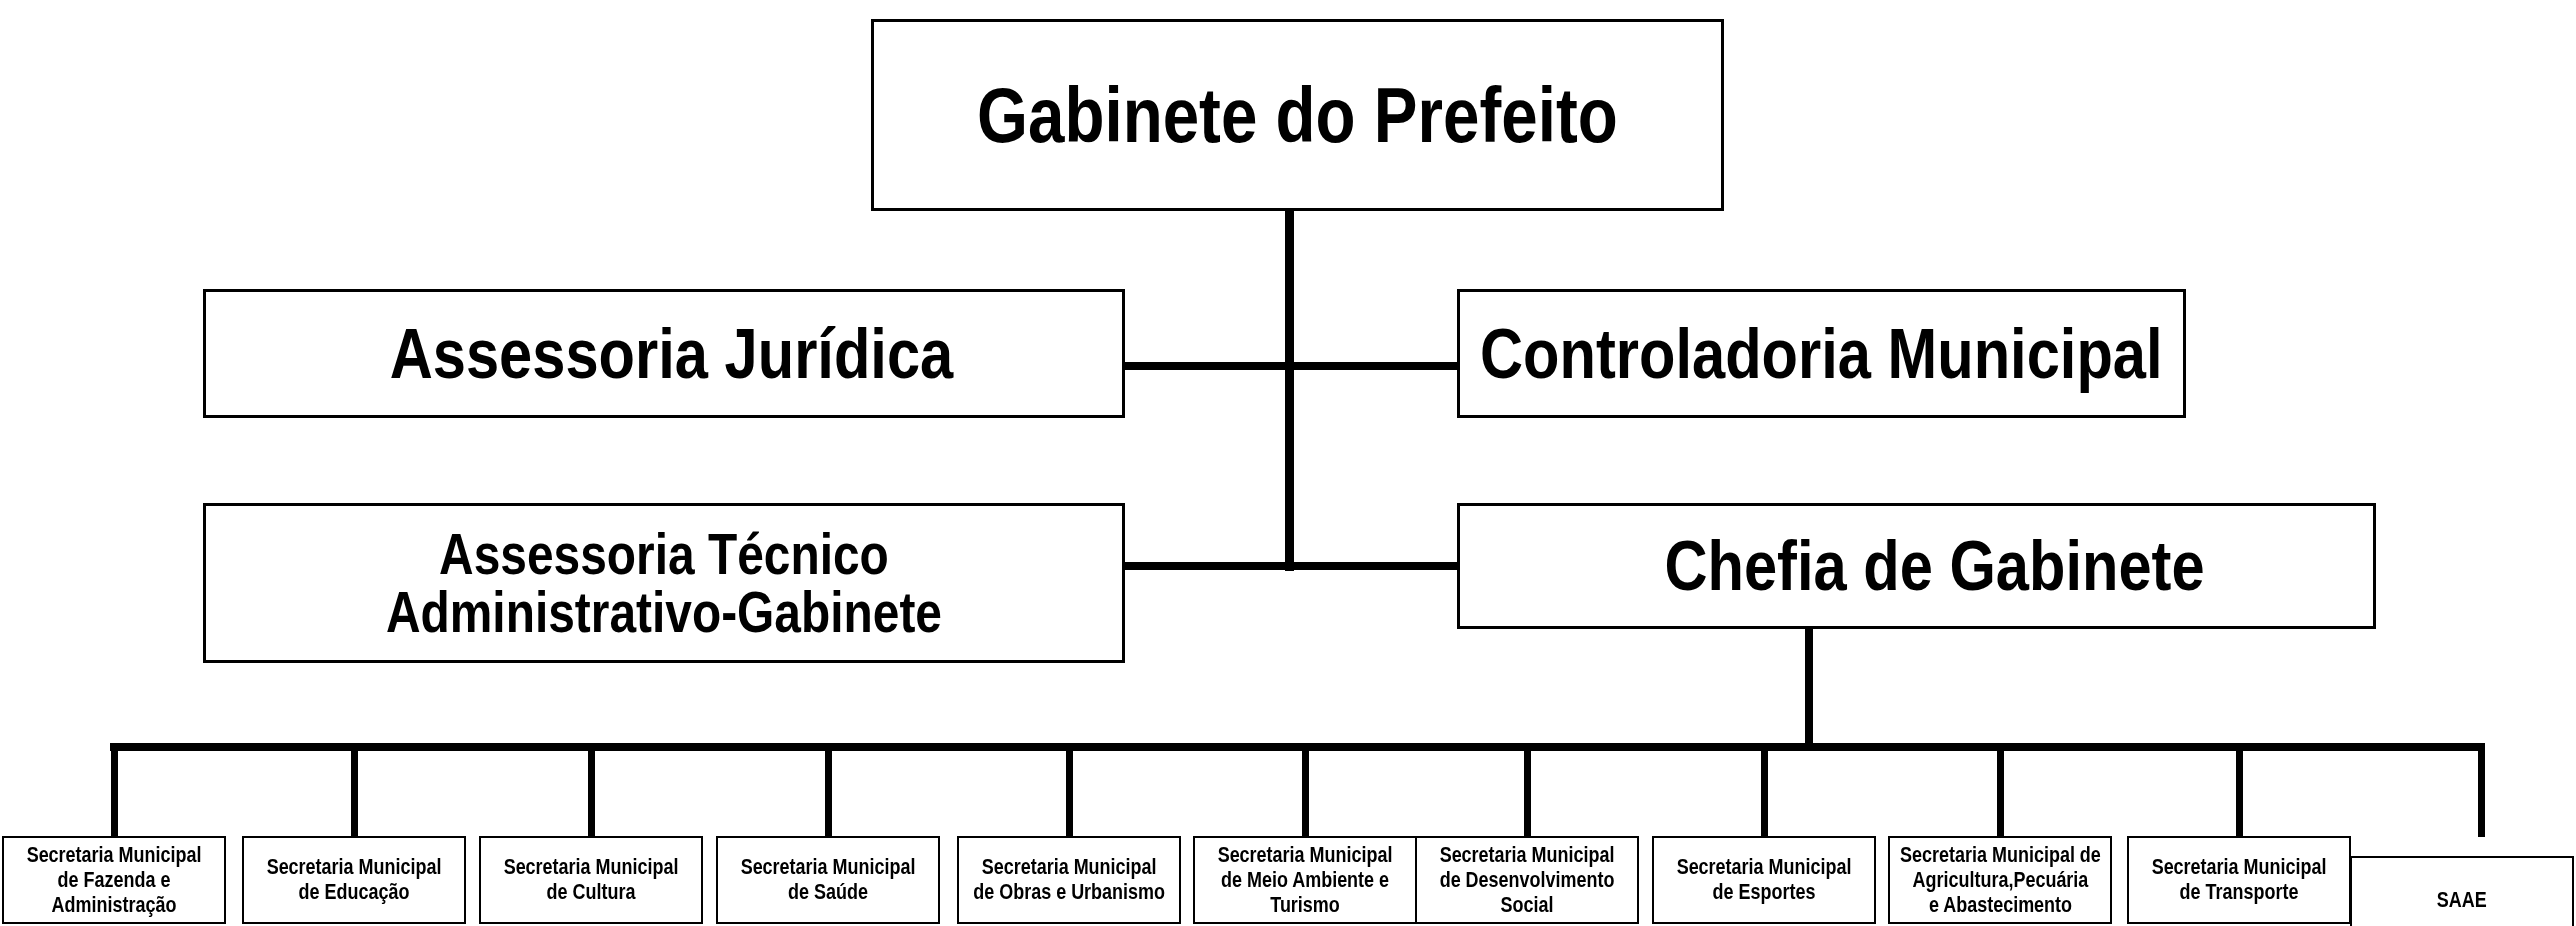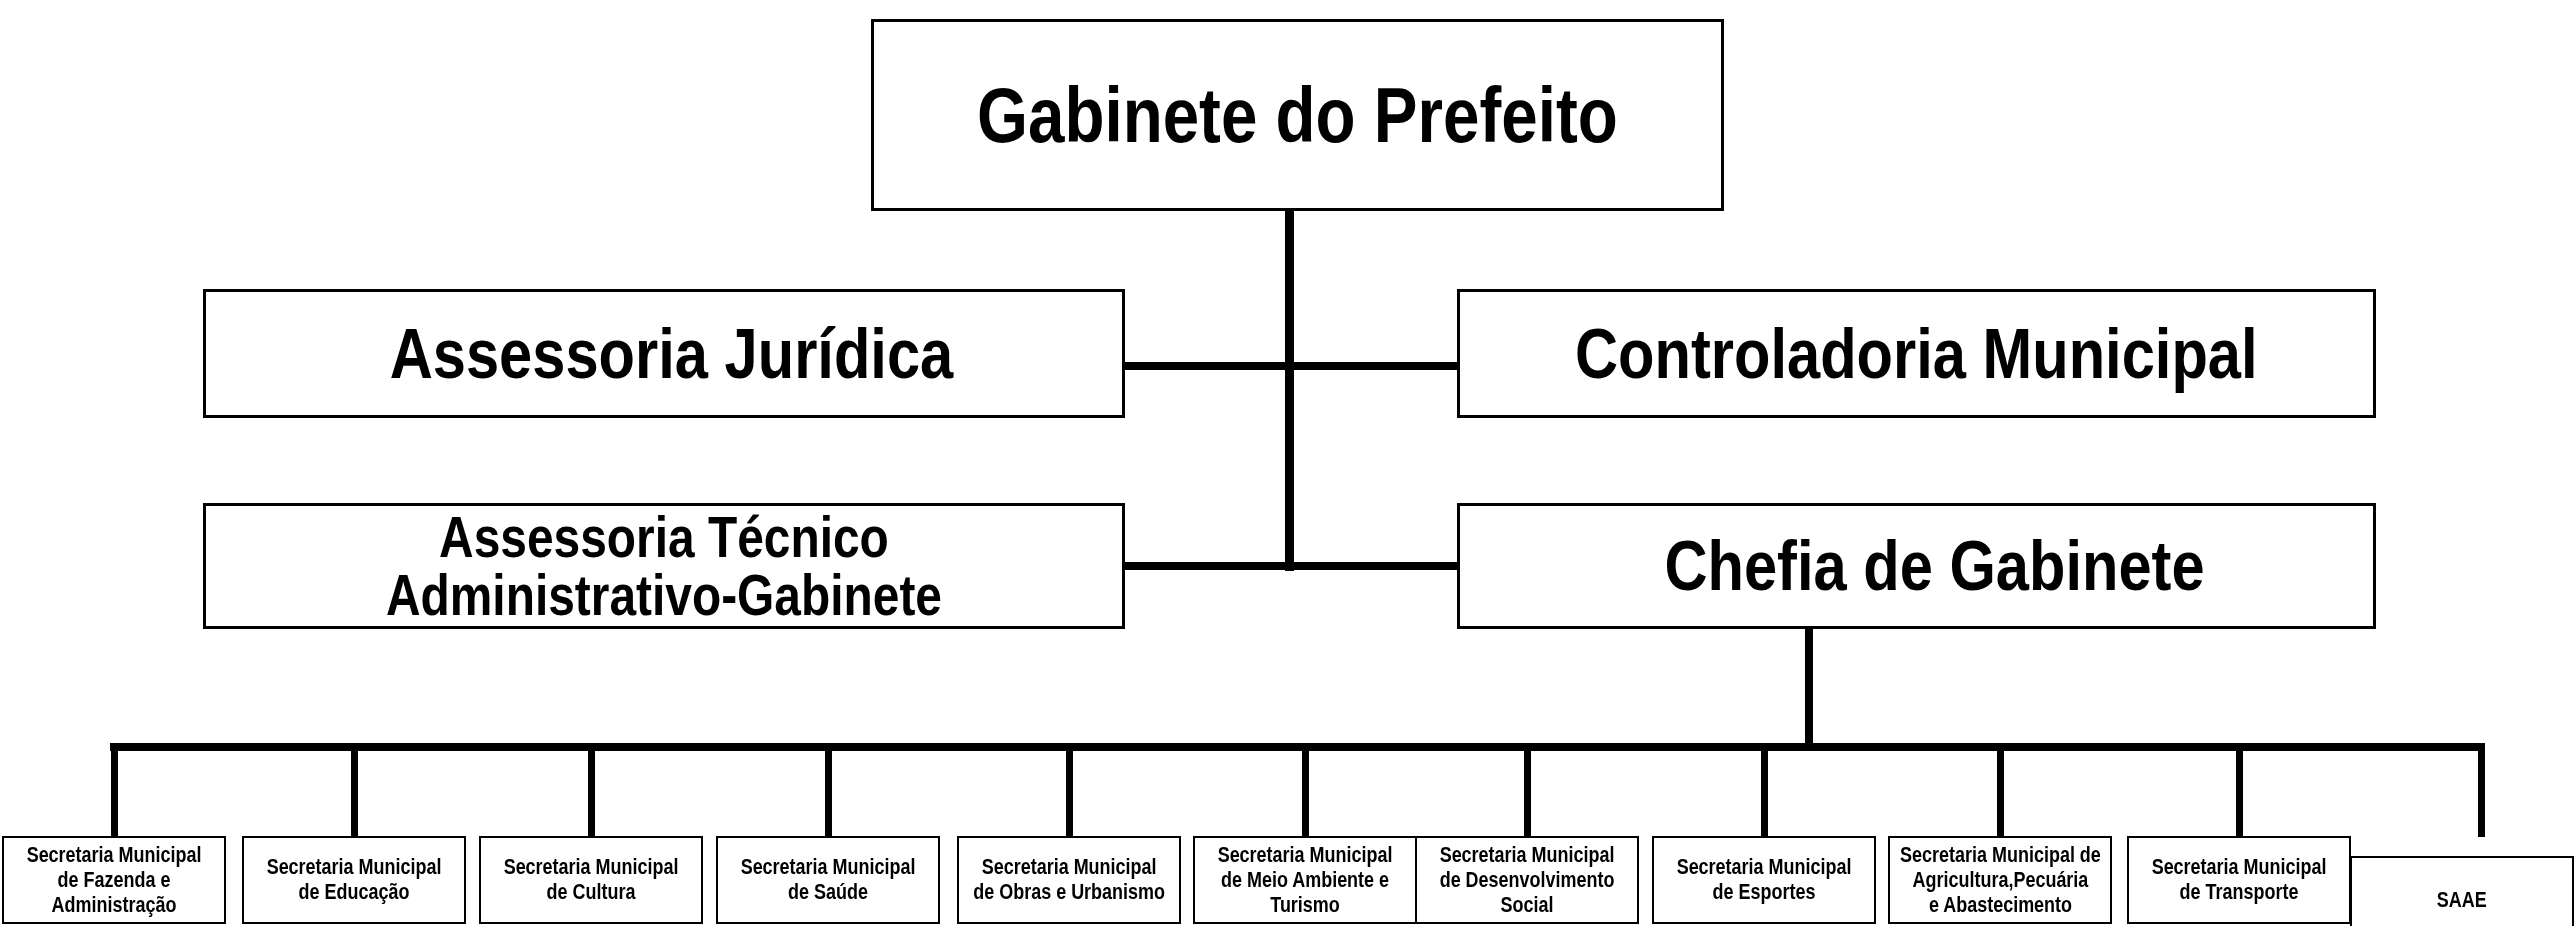--- a/index.html
+++ b/index.html
@@ -71,25 +71,25 @@
   <div class="line" style="left:2236px; top:743px; width:6.5px; height:94px;"></div>
   <div class="line" style="left:2478px; top:743px; width:6.5px; height:94px;"></div>
 
   <div class="node root" style="left:858px; top:19px; width:853px; height:192px;margin-left:13px;">
     <span class="label">Gabinete do Prefeito</span>
   </div>
 
   <div class="node lvl" style="left:203px; top:289px; width:922px; height:129px;padding-left:15px;">
     <span class="label">Assessoria Jurídica</span>
   </div>
-  <div class="node lvl" style="left:1457px; top:289px; width:919px; height:129px;">
+  <div class="node lvl" style="left:1457px; top:289px; width:729px; height:129px;">
     <span class="label">Controladoria Municipal</span>
   </div>
 
-  <div class="node lvl lvl2l" style="left:203px; top:503px; width:922px; height:126px;">
+  <div class="node lvl lvl2l" style="left:203px; top:503px; width:922px; height:160px;">
     <span class="label">Assessoria Técnico
 Administrativo-Gabinete</span>
   </div>
   <div class="node lvl" style="left:1457px; top:503px; width:919px; height:126px;padding-left:37px;">
     <span class="label">Chefia de Gabinete</span>
   </div>
 
   <div class="node dept" style="left:1.9px; top:836px; width:224px; height:88px;">
     <span class="label">Secretaria Municipal
 de Fazenda e

